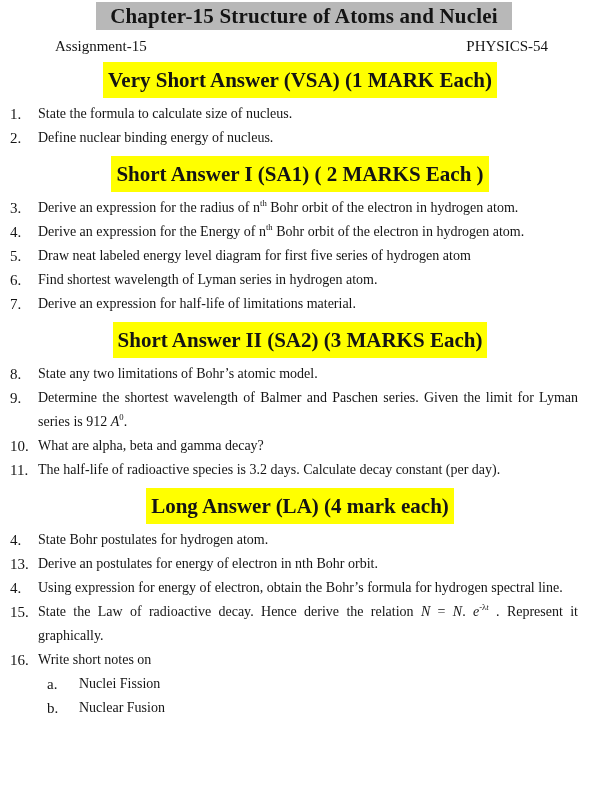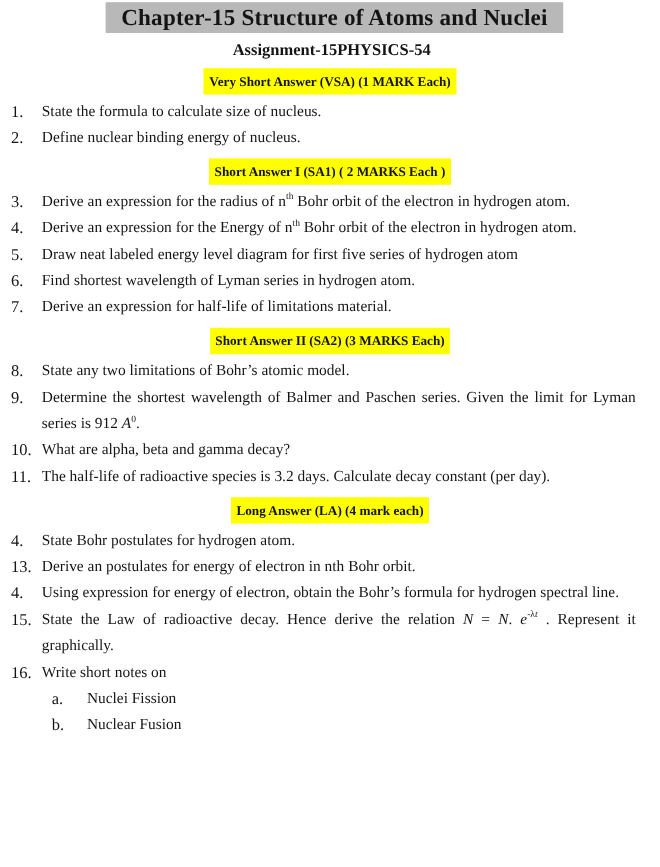--- a/index.html
+++ b/index.html
@@ -9,37 +9,37 @@
     width:600px; height:767px; overflow:hidden; background:#fff;
     font-family:"Liberation Serif", serif; color:var(--ink); position:relative;
   }
   .title-wrap { text-align:center; margin-top:2px; padding-left:8px; }
   .page-title {
     display:inline-block; background:var(--title-gray);
     font-weight:bold; font-size:21px; line-height:28px; padding:0 14px;
     letter-spacing:0.2px;
   }
   .meta-row {
-    display:flex; justify-content:center;
+    display:flex; justify-content:space-between;
     margin-top:6px; padding:0 52px 0 55px;
-    font-weight:bold; font-size:15px; line-height:20px;
+    font-weight:normal; font-size:15px; line-height:20px;
   }
   .marks-table {
     width:596px; margin:5px auto 0; border-collapse:collapse; table-layout:fixed;
   }
   .marks-table th, .marks-table td {
     border:1.5px solid var(--line); text-align:center; overflow:hidden; white-space:nowrap;
   }
   .marks-table th { font-size:15px; font-weight:bold; padding:2px 2px; }
   .marks-table td { font-size:13.5px; font-weight:normal; padding:1px 2px; }
   .col-name { width:40.7%; } .col-marks { width:26%; } .col-opt { width:33.3%; }
   .sec-wrap { text-align:center; margin:6px 0 4px; }
   .sec-head {
     display:inline-block; background:var(--hl-yellow);
-    font-weight:bold; font-size:12px; line-height:20px; padding:2px 5px;
+    font-weight:bold; font-size:21px; line-height:20px; padding:8px 5px;
   }
   .q { display:flex; padding:0 22px 0 10px; }
   .qnum { flex:none; width:28px; font-size:15px; line-height:24px; }
   .qtext { flex:1; font-size:14px; line-height:24px; text-align:justify; }
   .q.sub { padding-left:47px; }
   .q.sub .qnum { width:32px; }
   .q.sub .qtext { text-align:left; }
   sup { font-size:0.62em; line-height:0; vertical-align:super; }
   i { font-style:italic; }
 </style>

